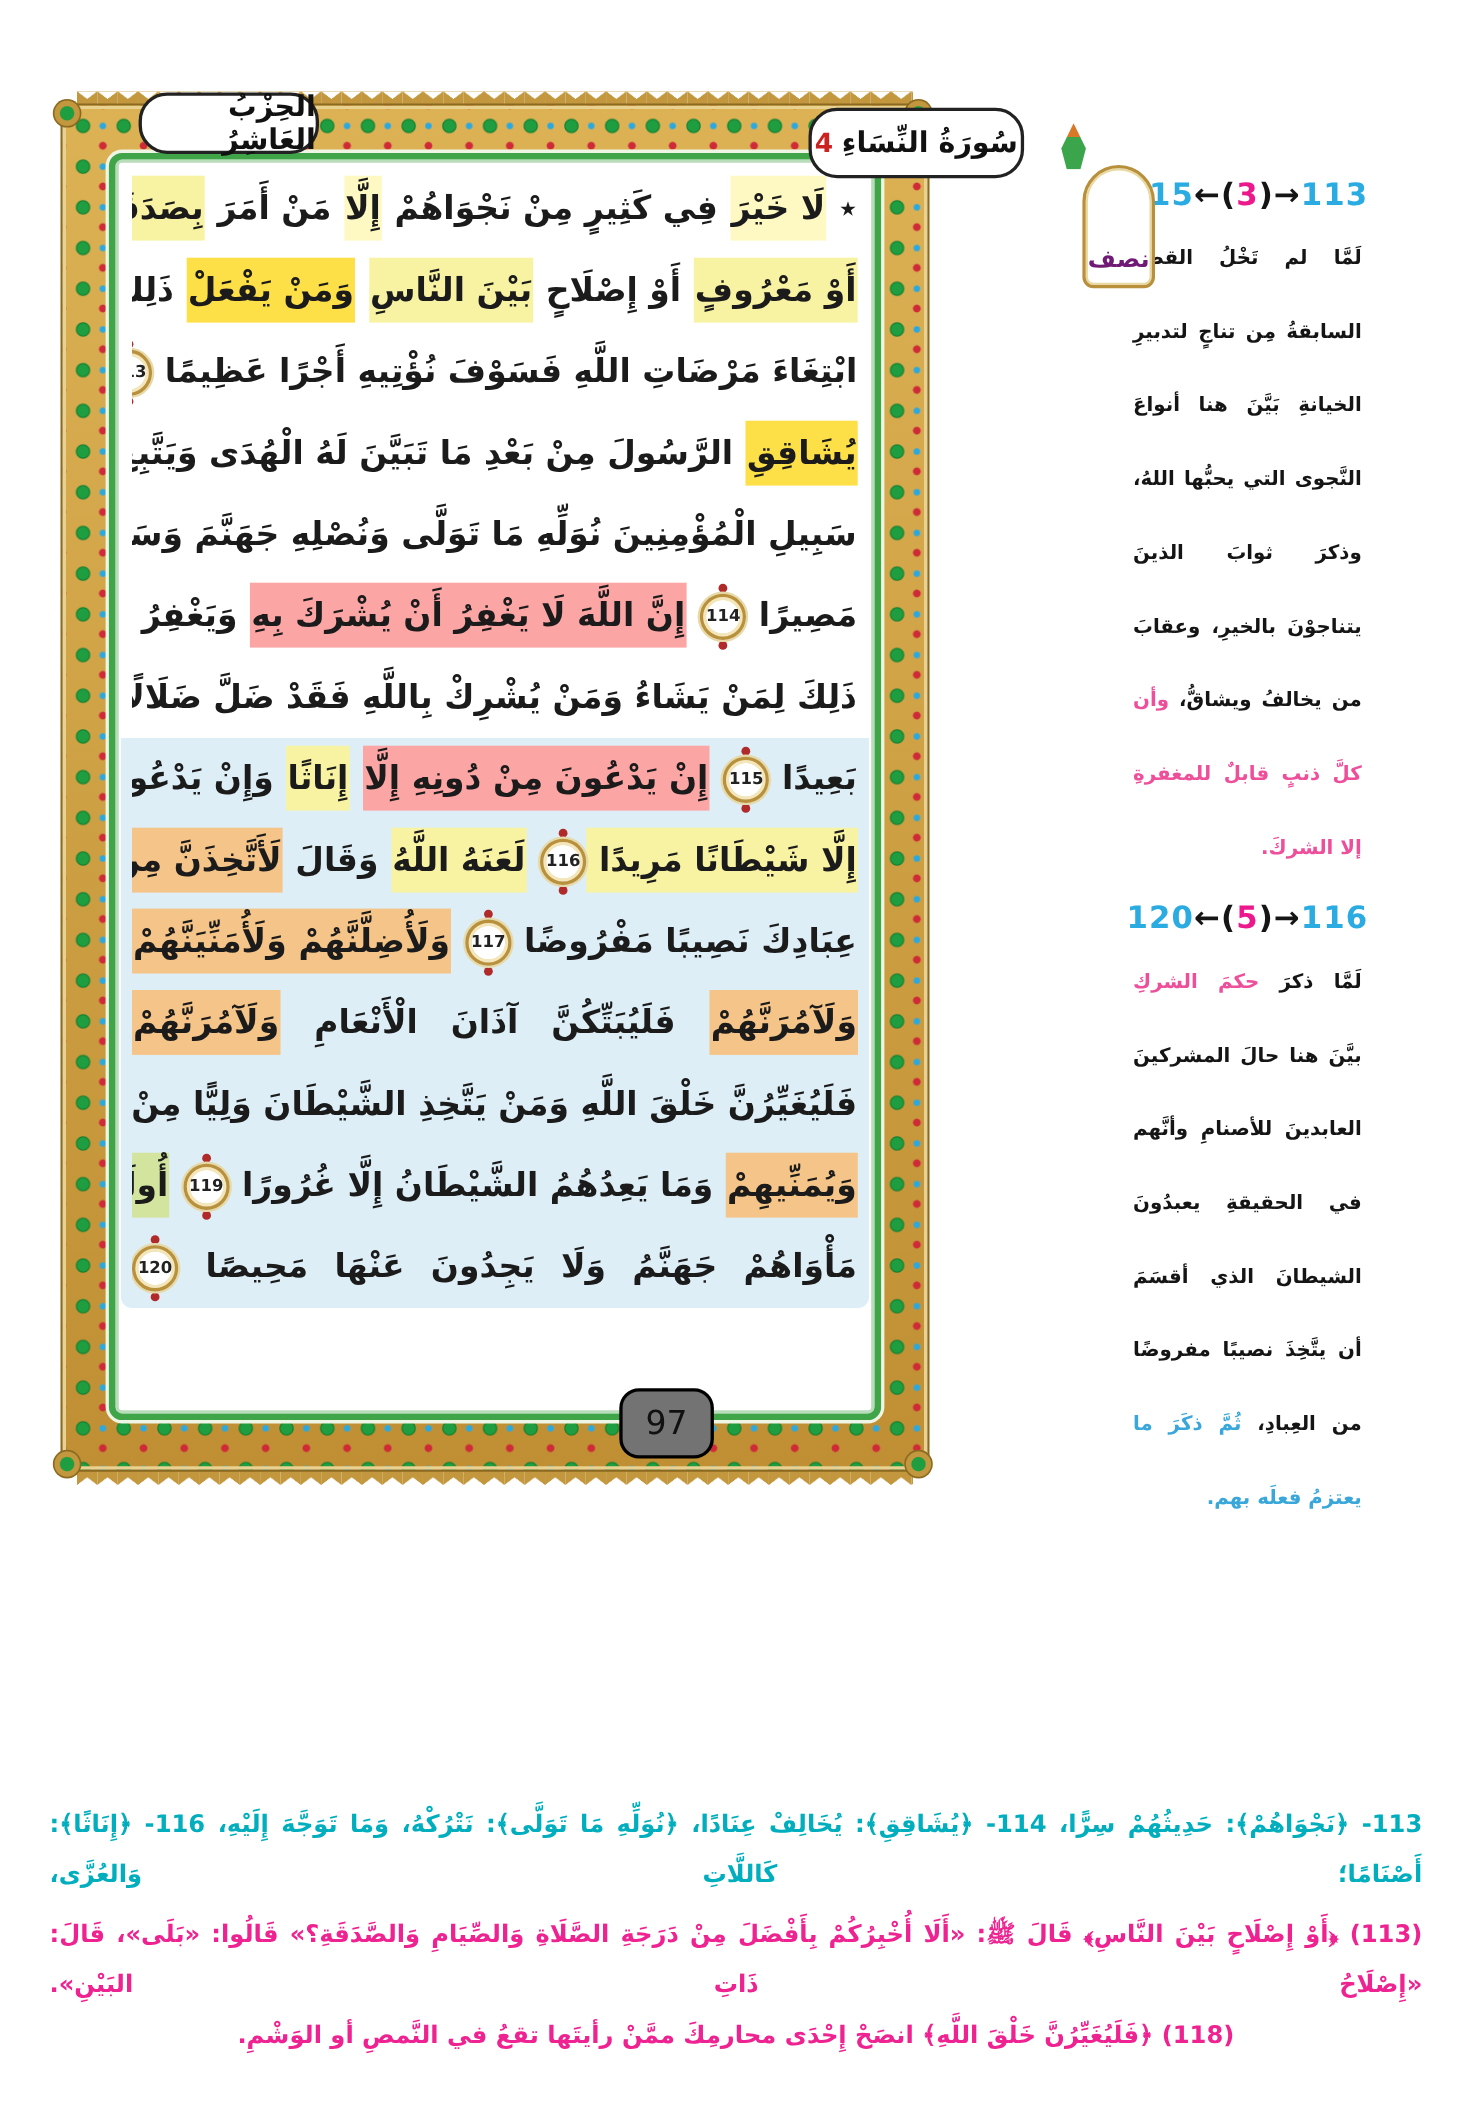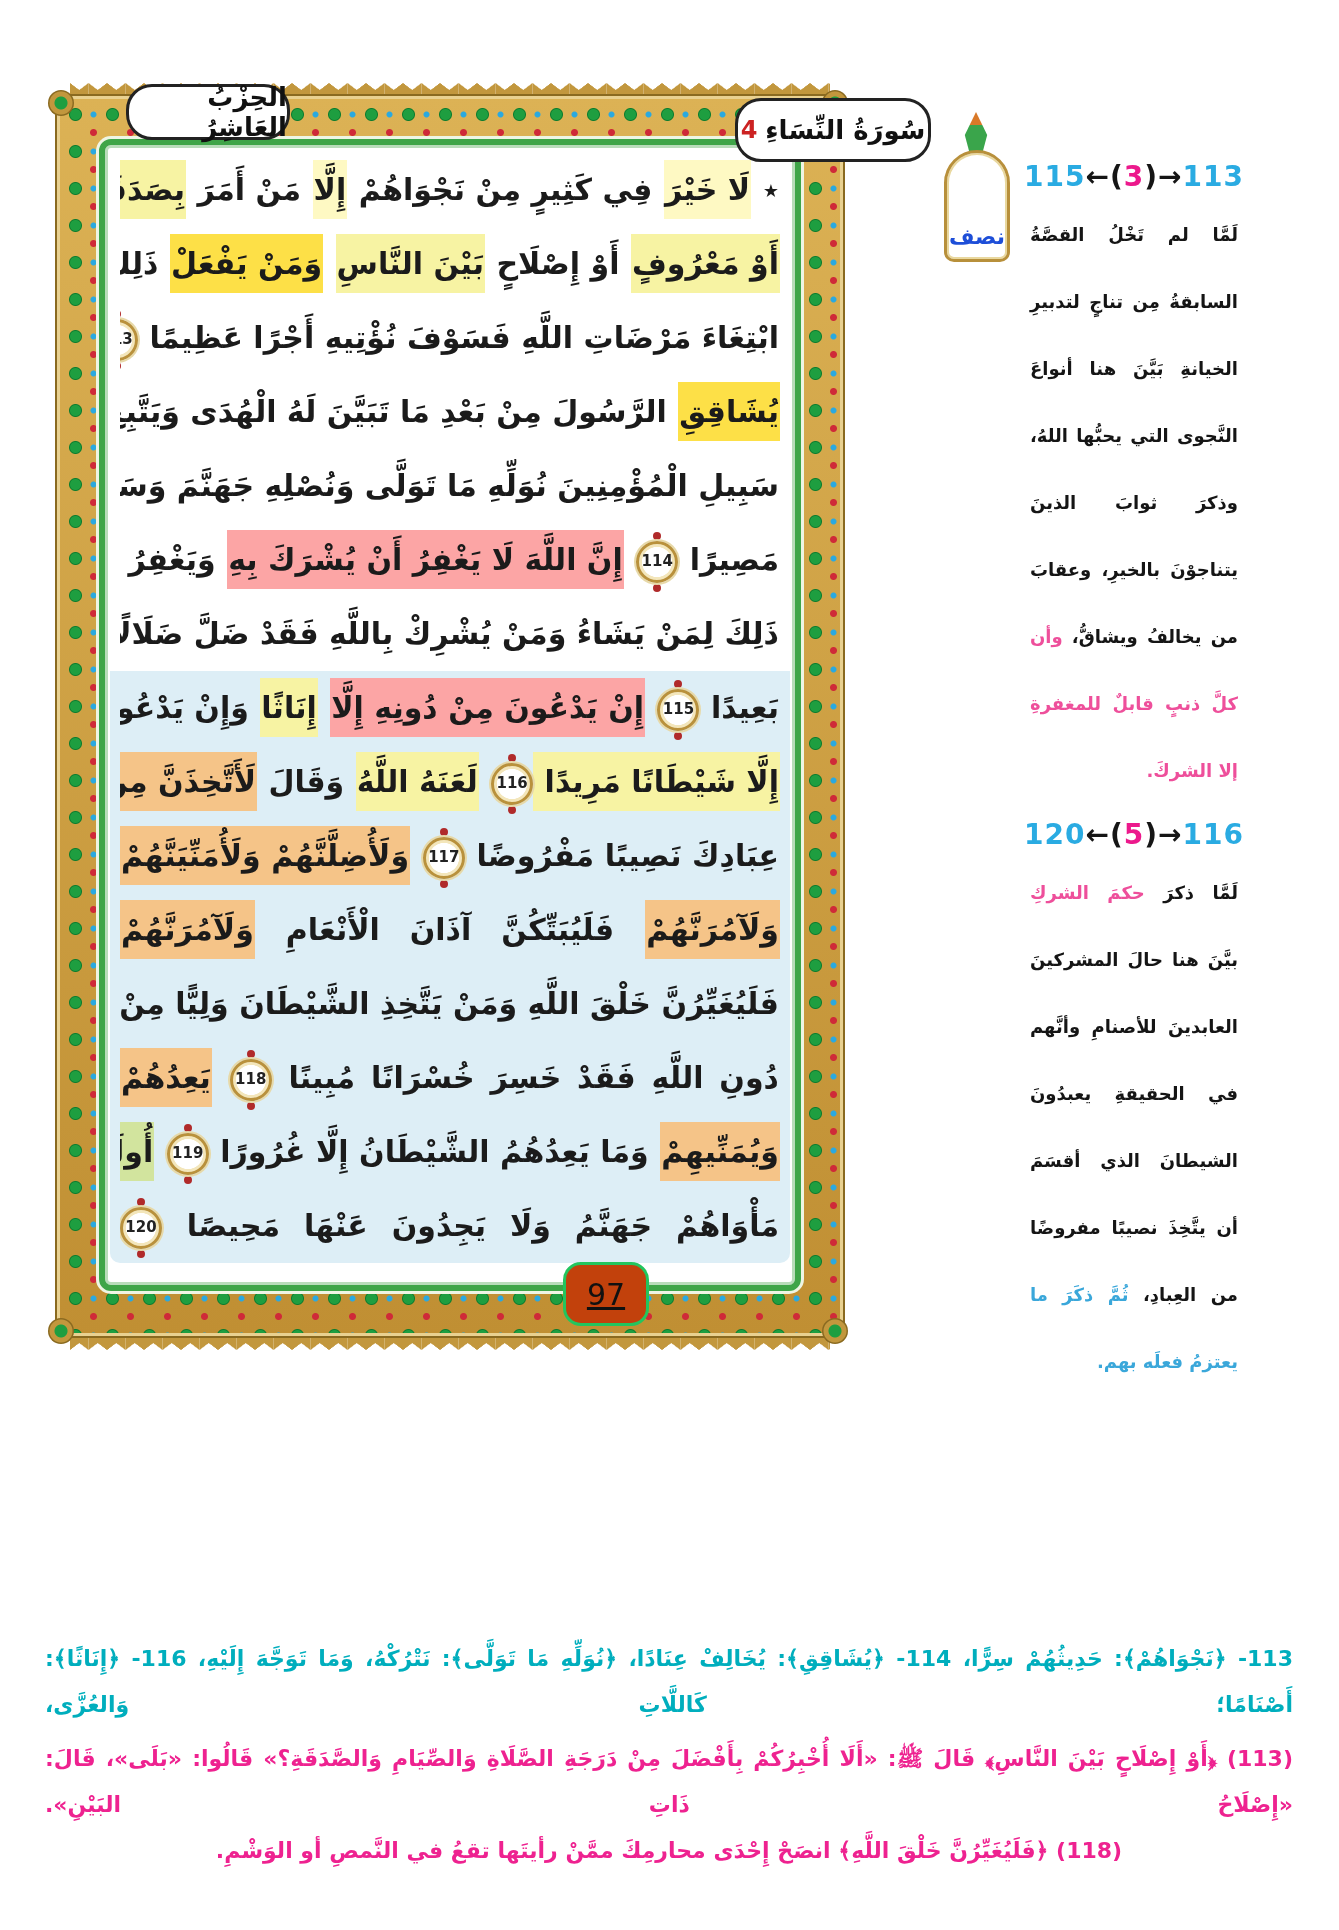--- a/index.html
+++ b/index.html
@@ -66,33 +66,33 @@
   .cart-hizb{left:126px;top:84px;width:158px;height:50px;}
   .cart-surah{left:735px;top:98px;width:190px;height:58px;}
   .surah-num{color:#cc2222;font-size:24px;}
   
   .nisf-finial{
     position:absolute;left:962px;top:112px;width:28px;height:42px;z-index:4;
     background:linear-gradient(#d97928 0 30%, #3aa54b 30% 100%);
     clip-path:polygon(50% 0,90% 55%,72% 100%,28% 100%,10% 55%);
   }
   .nisf{
-    position:absolute;left:944px;top:150px;width:66px;height:112px;z-index:4;
+    position:absolute;left:984px;top:150px;width:66px;height:112px;z-index:4;
     background:#fff;border:3px solid #b8903b;box-sizing:border-box;
     border-radius:33px 33px 10px 10px;
     display:flex;align-items:flex-end;justify-content:center;padding-bottom:10px;
-    font-size:22px;font-weight:bold;color:#1d4ed8;
+    font-size:22px;font-weight:bold;color:#701a75;
     box-shadow:inset 0 0 0 2px #e9d89f;
   }
   
   .pageno{
-    position:absolute;left:563px;top:1262px;width:80px;height:58px;background:#c2410c;
-    border:3px solid #22c55e;border-radius:18px;z-index:6;
+    position:absolute;left:563px;top:1262px;width:80px;height:58px;background:#737373;
+    border:3px solid #000000;border-radius:18px;z-index:6;
     display:flex;align-items:center;justify-content:center;
-    font-size:30px;color:#111;text-decoration:underline;
+    font-size:30px;color:#111;
   }
   
   .sidebar{position:absolute;left:1030px;top:160px;width:208px;direction:rtl;}
   .range{
     direction:ltr;display:flex;justify-content:center;align-items:center;
     font-size:28px;font-weight:bold;color:#111;letter-spacing:1px;margin-bottom:8px;
   }
   .sb-para{
     margin:0 0 14px 0;font-size:18px;font-weight:bold;line-height:67px;
     text-align:justify;color:#151515;
@@ -146,21 +146,20 @@
         <div class="qline"><span class="seg">سَبِيلِ الْمُؤْمِنِينَ نُوَلِّهِ مَا تَوَلَّى وَنُصْلِهِ جَهَنَّمَ وَسَاءَتْ</span></div>
         <div class="qline"><span class="seg">مَصِيرًا </span><span class="medallion">114</span><span class="seg"> </span><span class="seg hl-pink">إِنَّ اللَّهَ لَا يَغْفِرُ أَنْ يُشْرَكَ بِهِ</span><span class="seg"> وَيَغْفِرُ مَا دُونَ</span></div>
         <div class="qline"><span class="seg">ذَلِكَ لِمَنْ يَشَاءُ وَمَنْ يُشْرِكْ بِاللَّهِ فَقَدْ ضَلَّ ضَلَالًا</span></div>
       </div>
     <div class="blue-panel">
         <div class="qline"><span class="seg">بَعِيدًا </span><span class="medallion">115</span><span class="seg"> </span><span class="seg hl-pink">إِنْ يَدْعُونَ مِنْ دُونِهِ إِلَّا</span><span class="seg"> </span><span class="seg hl-yellow">إِنَاثًا</span><span class="seg"> وَإِنْ يَدْعُونَ</span></div>
         <div class="qline"><span class="seg hl-yellow">إِلَّا شَيْطَانًا مَرِيدًا </span><span class="medallion">116</span><span class="seg"> </span><span class="seg hl-yellow">لَعَنَهُ اللَّهُ</span><span class="seg"> وَقَالَ </span><span class="seg hl-orange">لَأَتَّخِذَنَّ مِنْ</span></div>
         <div class="qline"><span class="seg">عِبَادِكَ نَصِيبًا مَفْرُوضًا </span><span class="medallion">117</span><span class="seg"> </span><span class="seg hl-orange">وَلَأُضِلَّنَّهُمْ وَلَأُمَنِّيَنَّهُمْ</span></div>
         <div class="qline"><span class="seg hl-orange">وَلَآمُرَنَّهُمْ</span><span class="seg"> فَلَيُبَتِّكُنَّ آذَانَ الْأَنْعَامِ </span><span class="seg hl-orange">وَلَآمُرَنَّهُمْ</span></div>
         <div class="qline"><span class="seg">فَلَيُغَيِّرُنَّ خَلْقَ اللَّهِ وَمَنْ يَتَّخِذِ الشَّيْطَانَ وَلِيًّا مِنْ</span></div>
-        <div class="qline"><span class="seg">دُونِ اللَّهِ فَقَدْ خَسِرَ خُسْرَانًا مُبِينًا </span><span class="medallion">118</span><span class="seg"> </span><span class="seg hl-orange">يَعِدُهُمْ</span></div>
         <div class="qline"><span class="seg hl-orange">وَيُمَنِّيهِمْ</span><span class="seg"> وَمَا يَعِدُهُمُ الشَّيْطَانُ إِلَّا غُرُورًا </span><span class="medallion">119</span><span class="seg"> </span><span class="seg hl-green">أُولَئِكَ</span></div>
         <div class="qline"><span class="seg">مَأْوَاهُمْ جَهَنَّمُ وَلَا يَجِدُونَ عَنْهَا مَحِيصًا </span><span class="medallion">120</span></div>
       </div>
   </div>
 </div>
 
 <div class="pageno">
   <span>97</span>
 </div>
 

